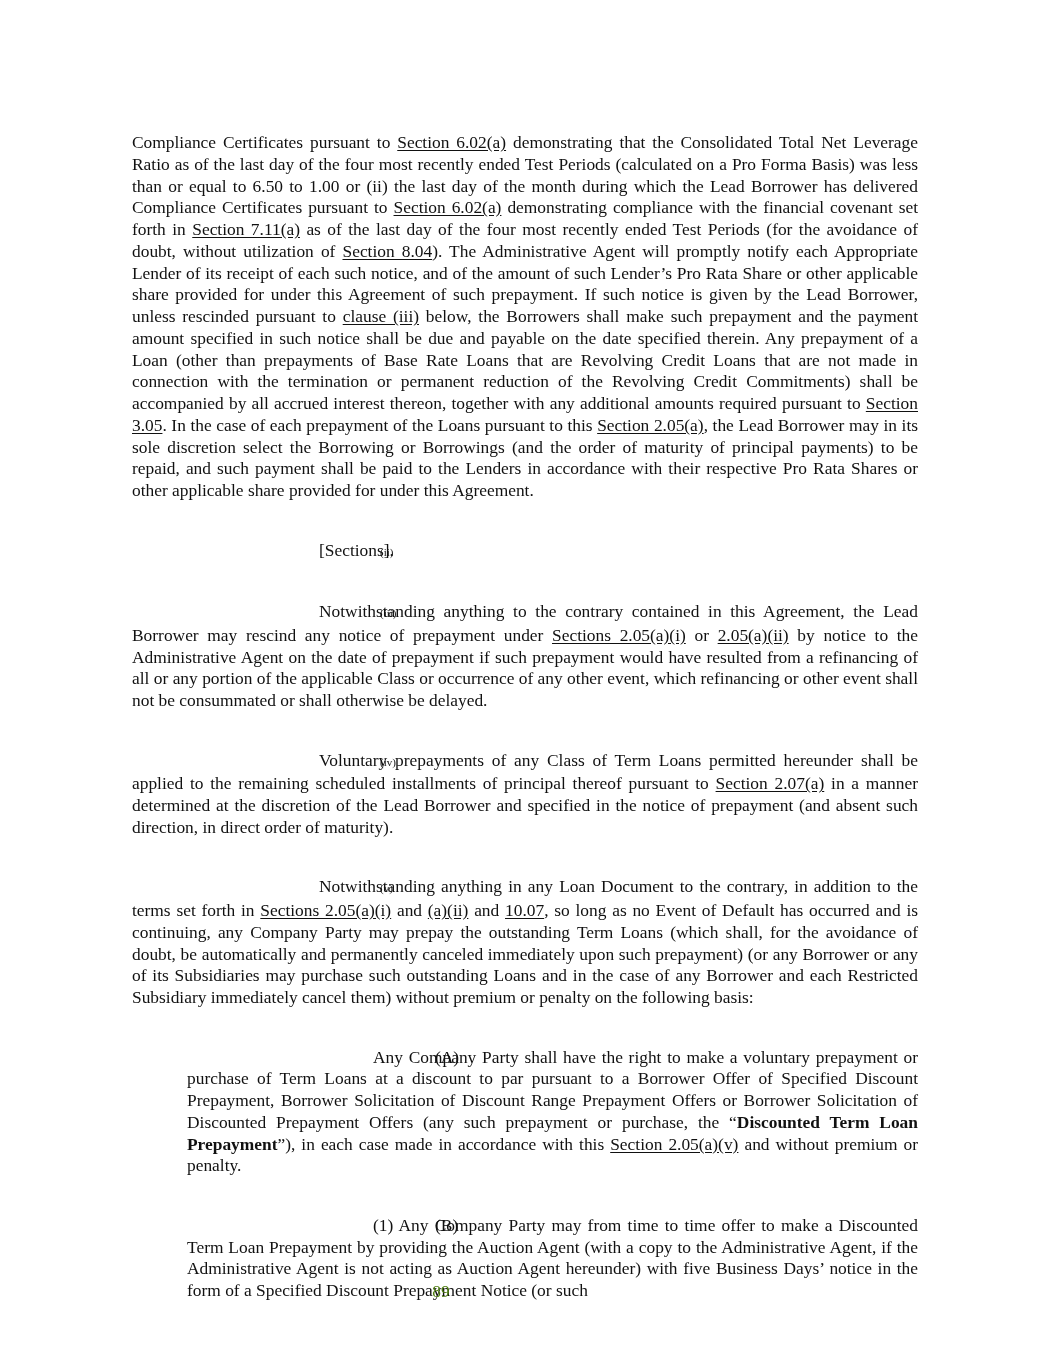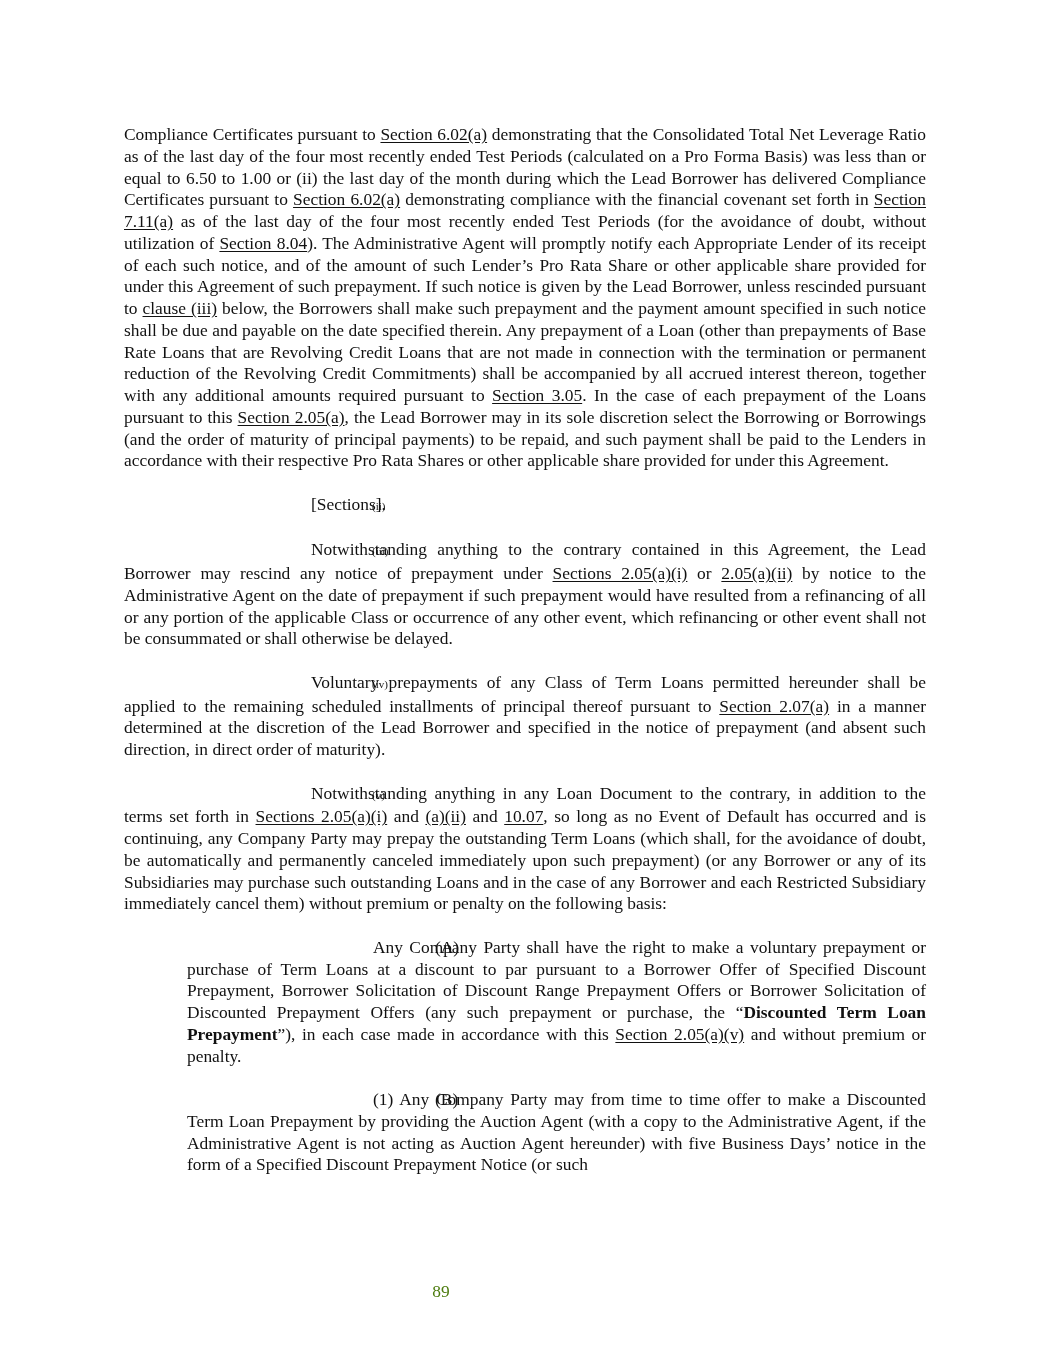--- a/index.html
+++ b/index.html
@@ -3,21 +3,21 @@
 <meta charset="utf-8">
 <style>
   html, body { margin: 0; padding: 0; background: #ffffff; }
   body { width: 1055px; height: 1365px; position: relative; overflow: hidden; }
   .page {
     position: absolute; left: 124px; top: 124px; width: 802px;
     font-family: "Liberation Serif", "DejaVu Serif", serif;
     font-size: 17.4px; line-height: 21.75px; color: #111;
     text-align: justify;
   }
-  p { margin: 0; }
+  p { margin: 8px; }
   .gap { height: 21.75px; }
   .u { text-decoration: underline; text-underline-offset: 2px; }
   .b { font-weight: bold; }
   .lbl { display: inline-block; font-size: 11px; }
   .ind1 { text-indent: 124px; }
   .ind1 .lbl { width: 63px; }
   .sub { margin-left: 63px; }
   .ind2 { text-indent: 124px; }
   .ind2 .lbl { width: 62px; font-size: 17.4px; }
   .pagenum {

